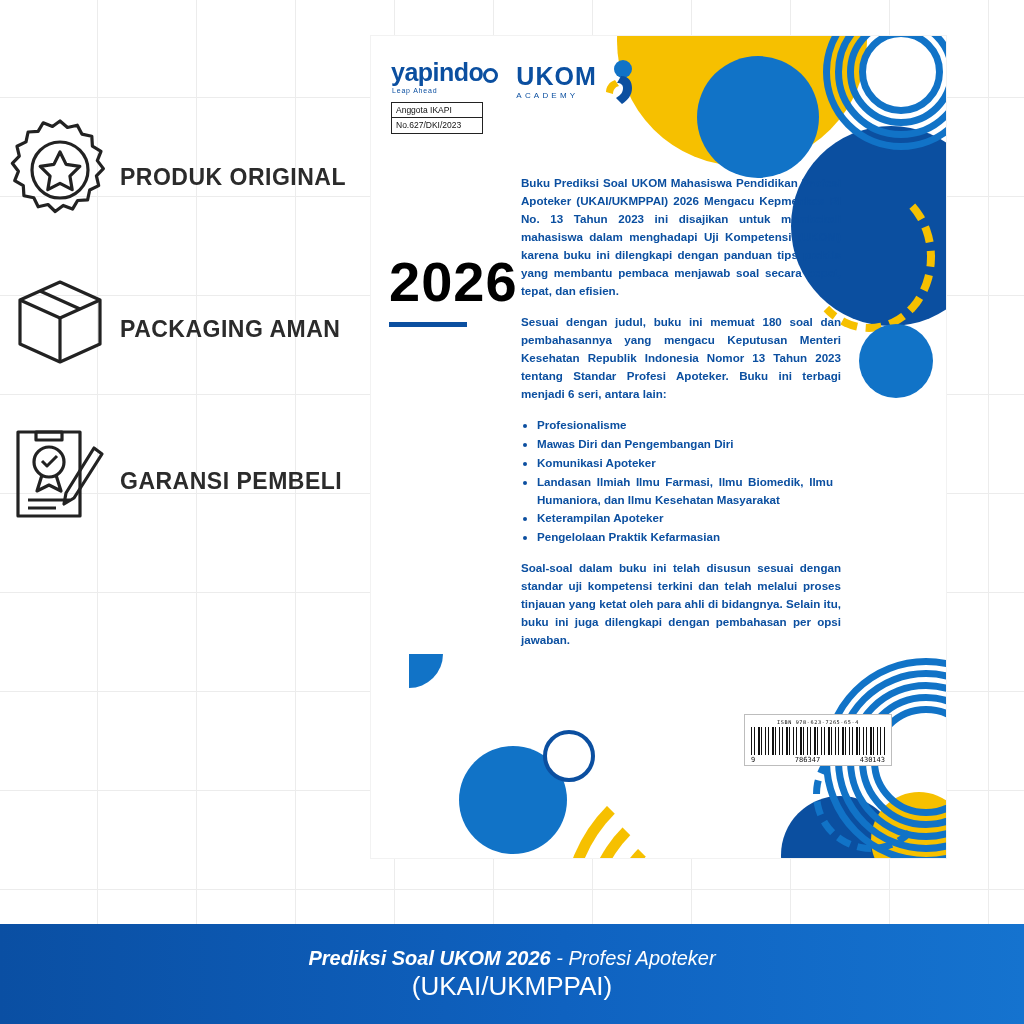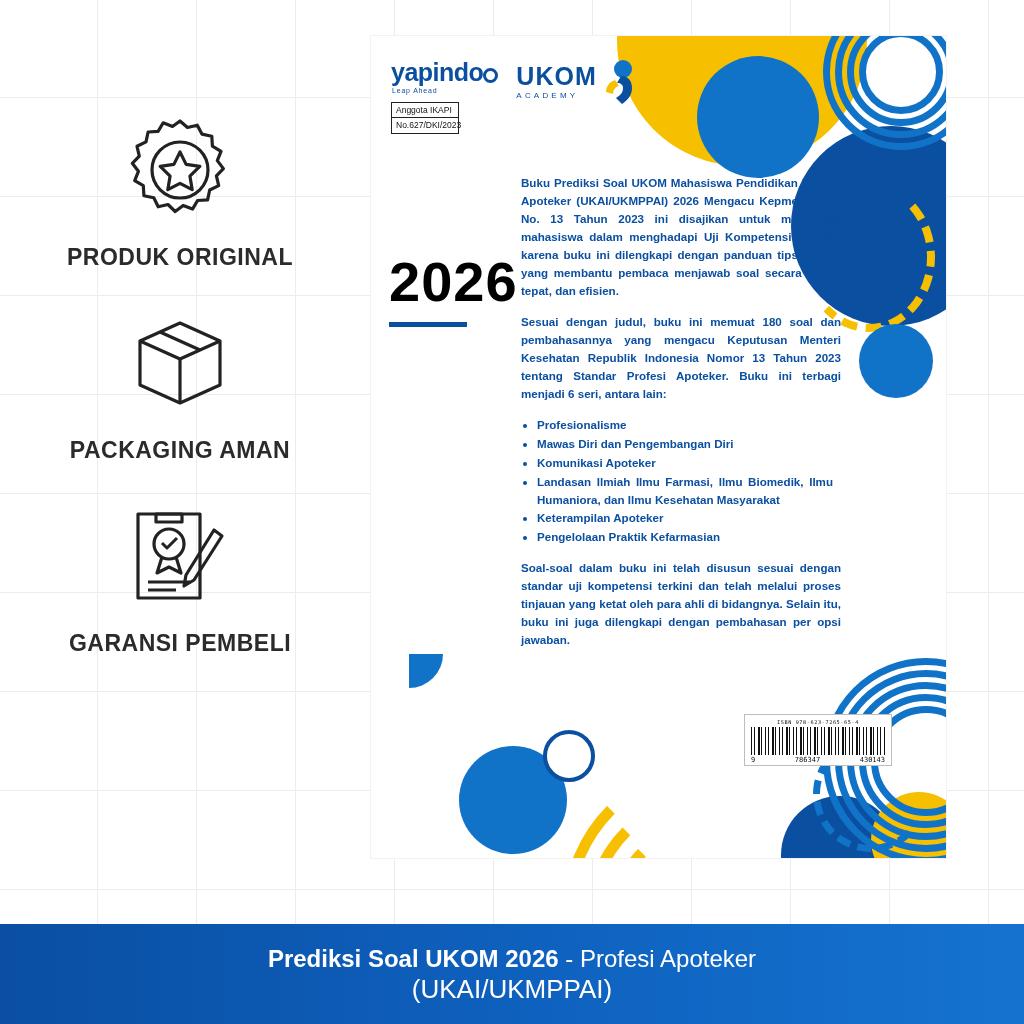--- a/index.html
+++ b/index.html
@@ -28,21 +28,21 @@
   }
 
   
   .features {
     position: absolute;
     left: 0; top: 110px;
     width: 360px;
   }
   .feature {
     display: flex;
-    flex-direction: column;
+    flex-direction: row;
     align-items: center;
     margin-bottom: 32px;
   }
   .feature .ficon {
     width: 120px; height: 120px;
     display: flex; align-items: center; justify-content: center;
   }
   .feature .flabel {
     margin-top: 14px;
     font-size: 23px;
@@ -81,21 +81,21 @@
   .yapindo-sub {
     font-size: 7px; color: #0b4fa0; letter-spacing: 0.8px;
     margin-top: 2px; margin-left: 1px;
   }
   .ikapi {
     margin-top: 8px;
     border: 1px solid #222;
     font-size: 8.5px;
     color: #111;
     line-height: 1.45;
-    width: 68px;
+    width: 92px;
   }
   .ikapi div { padding: 1px 4px; }
   .ikapi div:first-child { border-bottom: 1px solid #222; }
 
   .ukom {
     display: flex; align-items: center; gap: 4px;
   }
   .ukom-text { line-height: 1; }
   .ukom-text .t1 {
     font-size: 25px; font-weight: bold; color: #0b4fa0; letter-spacing: 1px;
@@ -165,21 +165,21 @@
   
   .caption {
     position: absolute; left: 0; bottom: 0;
     width: 1024px; height: 100px;
     background: linear-gradient(90deg, #0a4fa3 0%, #0f62c0 55%, #1573cf 100%);
     color: #ffffff;
     display: flex; flex-direction: column;
     align-items: center; justify-content: center;
     text-align: center;
   }
-  .caption .l1 { font-size: 24px; line-height: 1.25; }
+  .caption .l1 { font-size: 20px; line-height: 1.25; font-style: italic; }
   .caption .l1 b { font-weight: bold; }
   .caption .l2 { font-size: 26px; }
 </style>
 </head>
 <body>
 
 <div id="stage">
 
   <div class="grid"></div>
 

